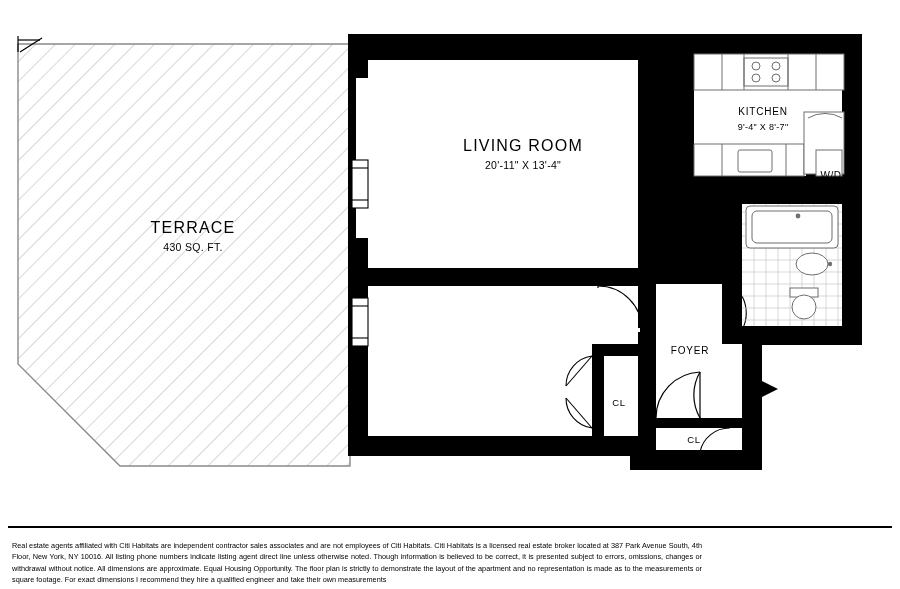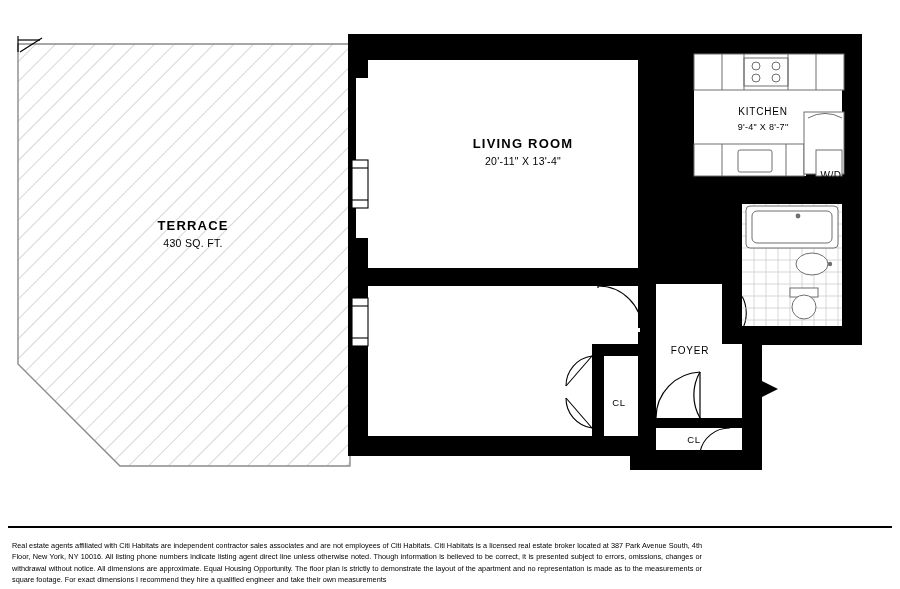--- a/index.html
+++ b/index.html
@@ -22,23 +22,23 @@
     width: 900px;
     height: 520px;
   }
   .label {
     position: absolute;
     text-align: center;
     white-space: nowrap;
     line-height: 1.25;
   }
   .room-name {
-    font-size: 13px;
+    font-size: 16px;
     letter-spacing: 1.2px;
-    font-weight: 700;
+    font-weight: 400;
   }
   .room-dims {
     font-size: 10.5px;
     letter-spacing: 0.3px;
     margin-top: 3px;
   }
   .small-name {
     font-size: 10px;
     letter-spacing: 0.8px;
   }

